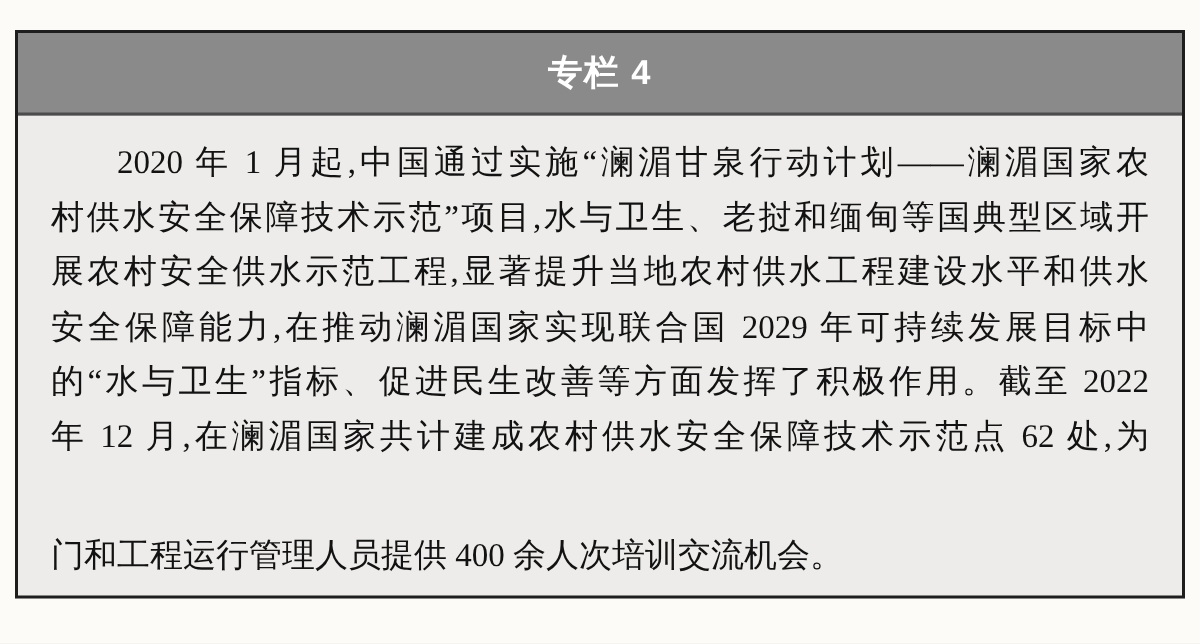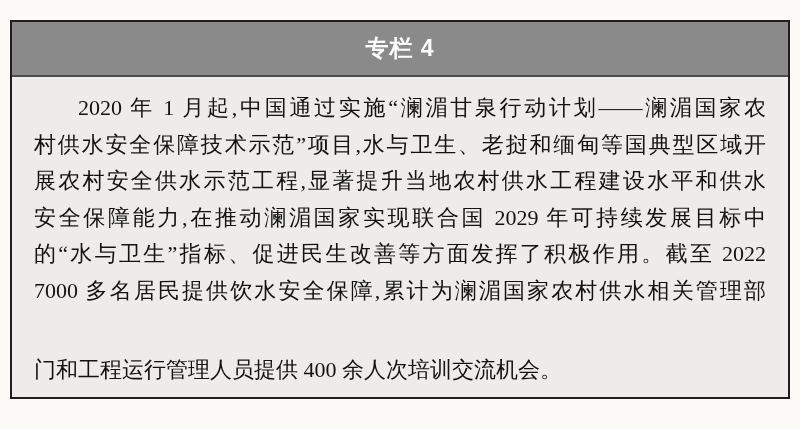--- a/index.html
+++ b/index.html
@@ -54,16 +54,16 @@
 <div class="panel">
   <header class="panel-header">
     <span class="panel-label">专栏 4</span>
   </header>
   <div class="panel-body">
     <p class="line first">2020 年 1 月起,中国通过实施“澜湄甘泉行动计划——澜湄国家农</p>
     <p class="line">村供水安全保障技术示范”项目,水与卫生、老挝和缅甸等国典型区域开</p>
     <p class="line">展农村安全供水示范工程,显著提升当地农村供水工程建设水平和供水</p>
     <p class="line">安全保障能力,在推动澜湄国家实现联合国 2029 年可持续发展目标中</p>
     <p class="line">的“水与卫生”指标、促进民生改善等方面发挥了积极作用。截至 2022</p>
-    <p class="line">7000 多名居民提供饮水安全保障,累计为澜湄国家农村供水相关管理部</p>
+    <p class="line">年 12 月,在澜湄国家共计建成农村供水安全保障技术示范点 62 处,为</p>
     <p class="line last">门和工程运行管理人员提供 400 余人次培训交流机会。</p>
   </div>
 </div>
 
 </body></html>

